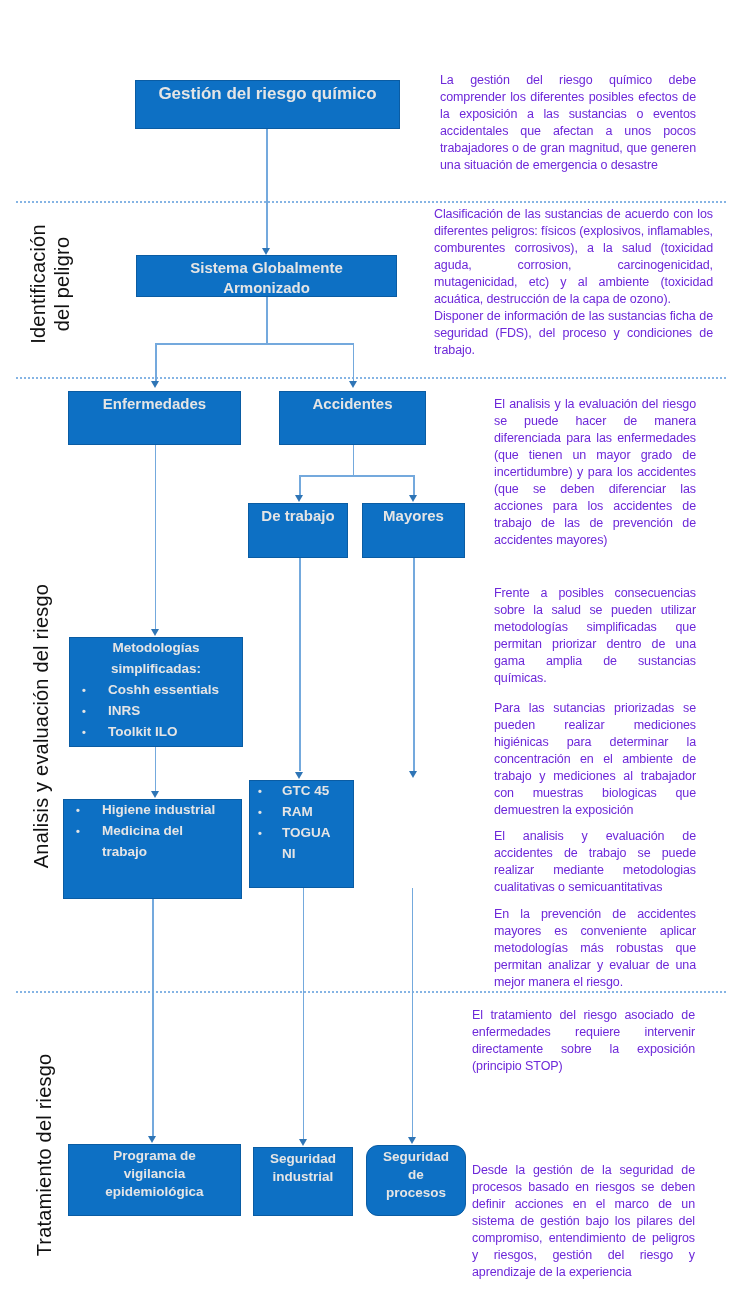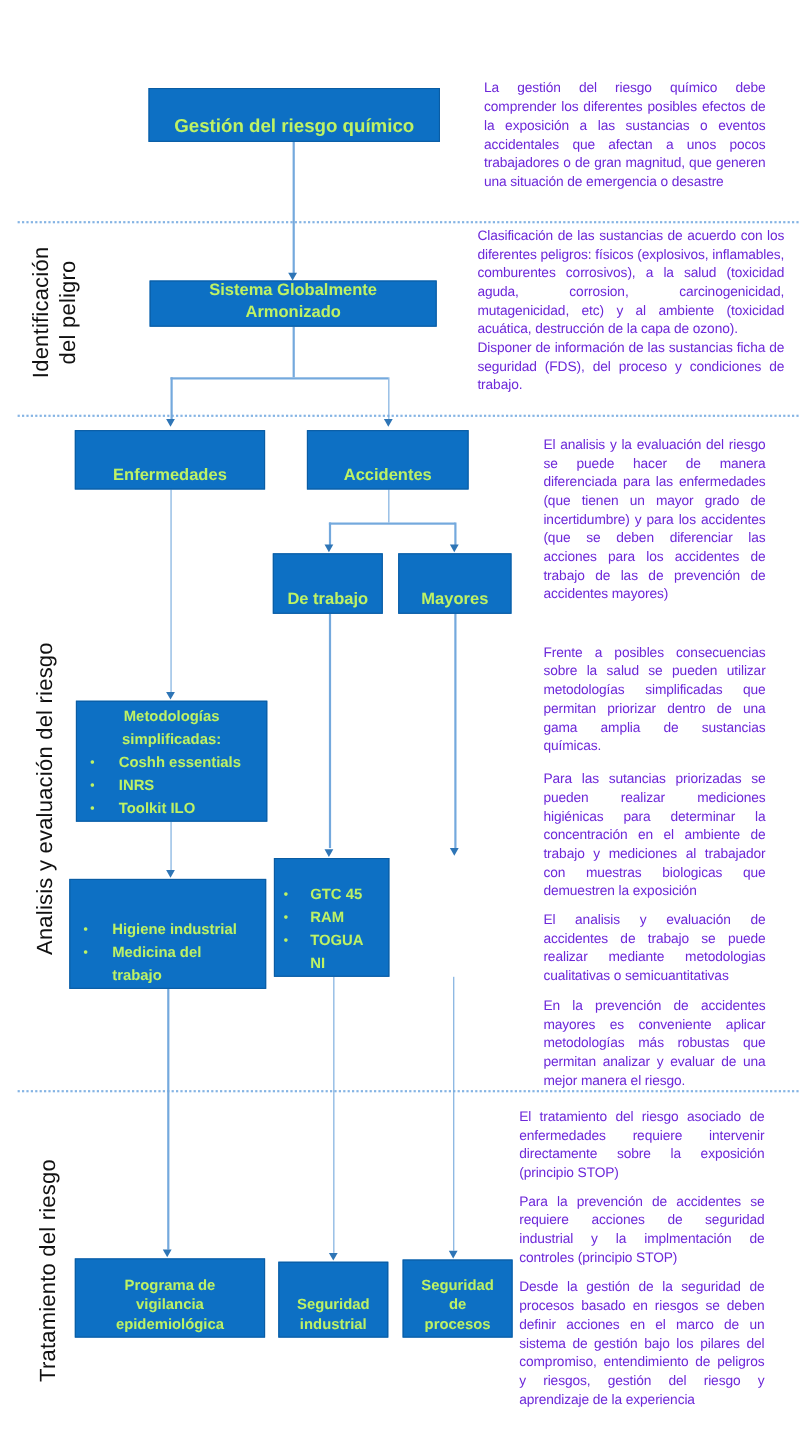--- a/index.html
+++ b/index.html
@@ -3,21 +3,21 @@
 <meta charset="utf-8">
 <style>
   html,body{margin:0;padding:0;background:#ffffff;}
   #canvas{
     position:relative;width:731px;height:1314px;background:#ffffff;overflow:hidden;
     font-family:"Liberation Sans", sans-serif;
   }
   
   .fbox{
     position:absolute;background:#0d70c4;border:1px solid #0a5ca3;box-sizing:border-box;
-    color:#bef264;display:flex;flex-direction:column;justify-content:flex-end;align-items:center;
+    color:#e5e5e5;display:flex;flex-direction:column;justify-content:flex-start;align-items:center;
     text-align:center;font-weight:bold;line-height:1.32;
   }
   .fbox.size-lg{font-size:17px;}
   .fbox.size-md{font-size:15px;}
   .fbox.size-sm{font-size:13.5px;}
   .fbox .pad{padding:2px 8px;}
   
   .blist{width:100%;display:flex;flex-direction:column;align-items:stretch;text-align:left;}
   .bl-title{text-align:center;font-size:13.5px;line-height:1.55;}
   .bl-item{display:flex;align-items:flex-start;font-size:13.5px;line-height:1.55;}
@@ -164,21 +164,21 @@
   </div>
 
   <div class="fbox size-sm" style="left:68px;top:1144px;width:173px;height:72px;">
     <div class="pad" style="max-width:125px;">Programa de vigilancia epidemiológica</div>
   </div>
 
   <div class="fbox size-sm" style="left:253px;top:1147px;width:100px;height:69px;">
     <div class="pad" style="max-width:80px;">Seguridad industrial</div>
   </div>
 
-  <div class="fbox size-sm" style="left:366px;top:1145px;width:100px;height:71px;">
+  <div class="fbox size-sm" style="left:366px;top:1145px;width:100px;height:71px;border-radius:12px;">
     <div class="pad" style="max-width:78px;">Seguridad de procesos</div>
   </div>
 
   <div class="rot-label" style="left:50px;top:284px;">
     <span class="ln">Identificación</span>
     <span class="ln">del peligro</span>
   </div>
   <div class="rot-label" style="left:41px;top:726px;">
     <span class="ln">Analisis y evaluación del riesgo</span>
   </div>
@@ -188,16 +188,15 @@
 
   <div class="para" style="left:440px;top:72px;width:256px;">La gestión del riesgo químico debe comprender los diferentes posibles efectos de la exposición a las sustancias o eventos accidentales que afectan a unos pocos trabajadores o de gran magnitud, que generen una situación de emergencia o desastre</div>
   <div class="para" style="left:434px;top:206px;width:279px;">Clasificación de las sustancias de acuerdo con los diferentes peligros: físicos (explosivos, inflamables, comburentes corrosivos), a la salud (toxicidad aguda, corrosion, carcinogenicidad, mutagenicidad, etc) y al ambiente (toxicidad acuática, destrucción de la capa de ozono).
 Disponer de información de las sustancias ficha de seguridad (FDS), del proceso y condiciones de trabajo.</div>
   <div class="para" style="left:494px;top:585px;width:202px;">Frente a posibles consecuencias sobre la salud se pueden utilizar metodologías simplificadas que permitan priorizar dentro de una gama amplia de sustancias químicas.</div>
   <div class="para" style="left:494px;top:396px;width:202px;">El analisis y la evaluación del riesgo se puede hacer de manera diferenciada para las enfermedades (que tienen un mayor grado de incertidumbre) y para los accidentes (que se deben diferenciar las acciones para los accidentes de trabajo de las de prevención de accidentes mayores)</div>
   <div class="para" style="left:494px;top:700px;width:202px;">Para las sutancias priorizadas se pueden realizar mediciones higiénicas para determinar la concentración en el ambiente de trabajo y mediciones al trabajador con muestras biologicas que demuestren la exposición</div>
   <div class="para" style="left:494px;top:828px;width:202px;">El analisis y evaluación de accidentes de trabajo se puede realizar mediante metodologias cualitativas o semicuantitativas</div>
   <div class="para" style="left:494px;top:906px;width:202px;">En la prevención de accidentes mayores es conveniente aplicar metodologías más robustas que permitan analizar y evaluar de una mejor manera el riesgo.</div>
   <div class="para" style="left:472px;top:1007px;width:223px;">El tratamiento del riesgo asociado de enfermedades requiere intervenir directamente sobre la exposición (principio STOP)</div>
-  <div class="para" style="left:472px;top:1084px;width:223px;">Para la prevención de accidentes se requiere acciones de seguridad industrial y la implmentación de controles (principio STOP)</div>
   <div class="para" style="left:472px;top:1162px;width:223px;">Desde la gestión de la seguridad de procesos basado en riesgos se deben definir acciones en el marco de un sistema de gestión bajo los pilares del compromiso, entendimiento de peligros y riesgos, gestión del riesgo y aprendizaje de la experiencia</div>
 
 </div>
 
 </body></html>

